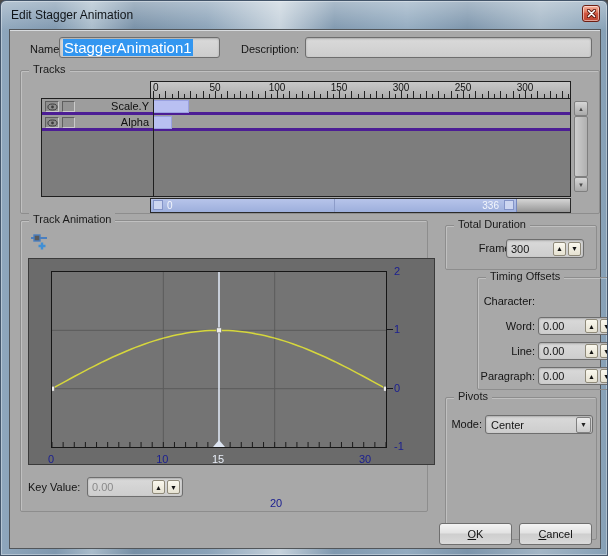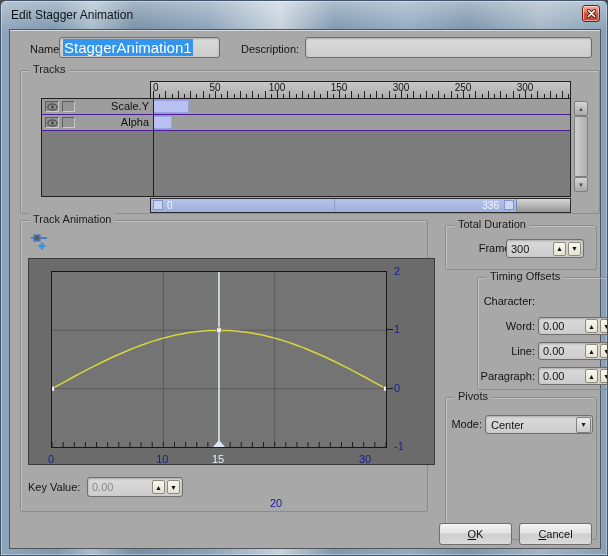--- a/index.html
+++ b/index.html
@@ -42,21 +42,21 @@
 
   
   .timeline-panel { position:absolute; left:129px; top:10px; width:421px; height:116px; background:#7d7d7d; border:1px solid #1f1f1f; }
   .ruler { position:absolute; left:0; top:0; width:419px; height:17px; background:linear-gradient(#c8c8c8,#acacac); border-bottom:1px solid #1f1f1f; overflow:hidden; }
   .ruler-ticks { position:absolute; left:2px; right:0; bottom:0; height:10px;
     background:
       repeating-linear-gradient(90deg,#222 0 1px,transparent 1px 12.4px) left bottom / 100% 7px no-repeat,
       repeating-linear-gradient(90deg,#222 0 1px,transparent 1px 6.2px) left bottom / 100% 4px no-repeat; }
   .ruler-num { position:absolute; top:0; font-size:10px; color:#111; }
   .label-panel { position:absolute; left:20px; top:27px; width:113px; height:99px; background:#7d7d7d; border:1px solid #1f1f1f; }
-  .t-row { position:absolute; left:0; right:0; height:16px; background:#9d9d9d; border-bottom:1px solid #4c1d95; }
+  .t-row { position:absolute; left:0; right:0; height:16px; background:#9d9d9d; border-bottom:3px solid #4c1d95; }
   .eye-box { position:absolute; left:3px; top:2px; width:14px; height:11px; background:#8f8f8f;
     border:1px solid; border-color:#5f5f5f #cacaca #cacaca #5f5f5f; display:flex; align-items:center; justify-content:center; }
   .tog-box { position:absolute; left:20px; top:2px; width:13px; height:11px; background:#959595;
     border:1px solid; border-color:#5f5f5f #cacaca #cacaca #5f5f5f; }
   .t-name { position:absolute; right:4px; top:1px; font-size:11px; color:#0f0f0f; }
   .t-bar { position:absolute; left:1px; top:1px; height:13px; background:#b9c0f2; border:1px solid #9aa1e0; }
   .vscroll { position:absolute; left:553px; top:30px; width:14px; height:91px; }
   .scroll-btn { position:absolute; left:0; width:14px; height:15px; background:linear-gradient(#d6d6d6,#aaaaaa);
     border:1px solid #7f7f7f; border-radius:2px; font-size:6px; color:#4a4a4a; display:flex; align-items:center; justify-content:center; }
   .scroll-thumb { position:absolute; left:0; top:15px; width:14px; height:61px; background:linear-gradient(90deg,#cecece,#b0b0b0); border:1px solid #7f7f7f; border-radius:2px; }

